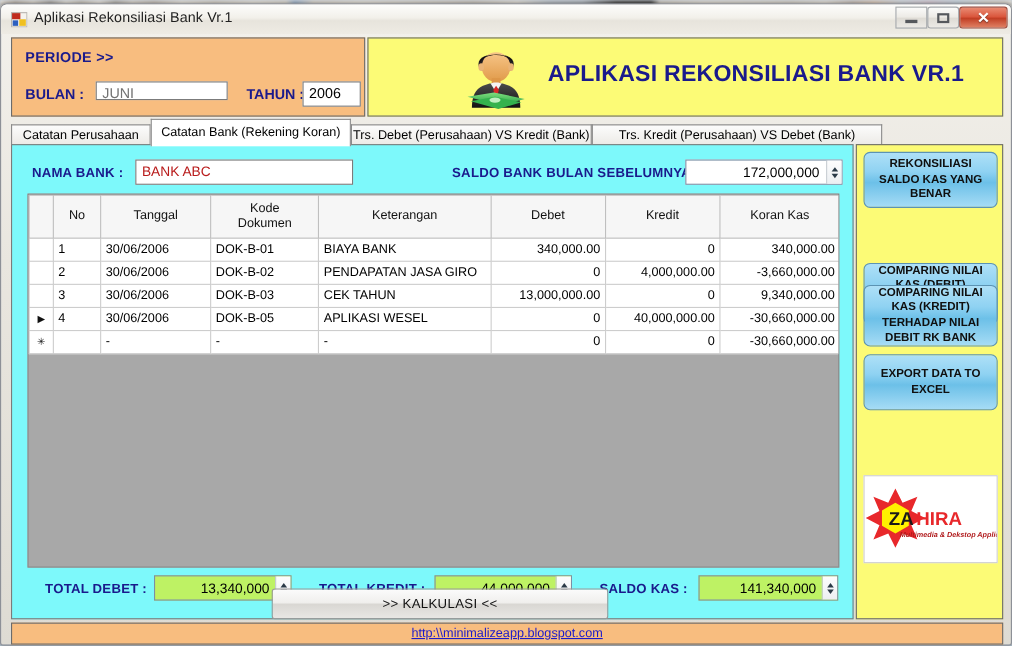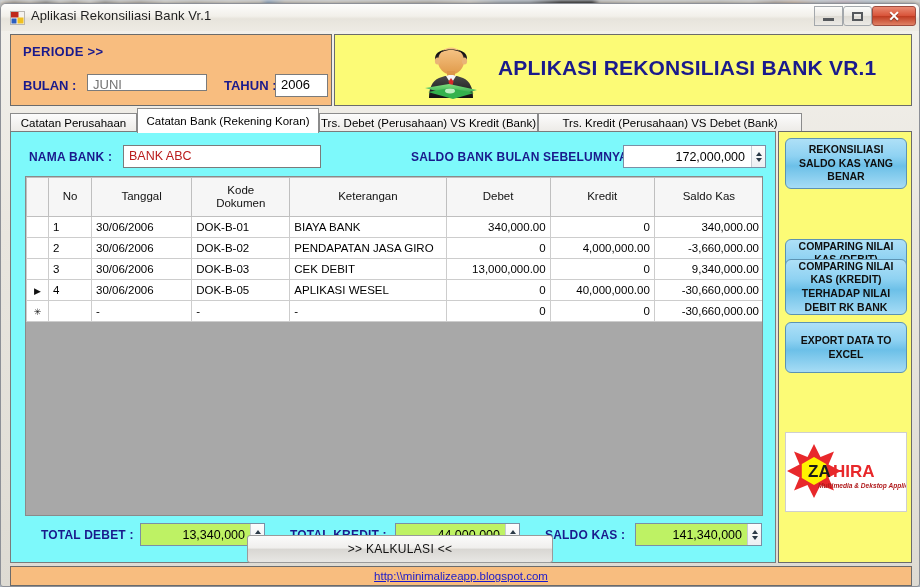--- a/index.html
+++ b/index.html
@@ -352,21 +352,21 @@
               <th class="sel-col"></th>
               <th>No</th>
               <th>Tanggal</th>
               <th>
                 <span>Kode</span><br>
                 <span>Dokumen</span>
               </th>
               <th>Keterangan</th>
               <th>Debet</th>
               <th>Kredit</th>
-              <th>Saldo Kas</th>
+              <th>Koran Kas</th>
             </tr>
           </thead>
           <tbody>
             <tr>
               <td class="sel-col"><span class="row-marker"></span></td>
               <td class="yellow">1</td>
               <td>30/06/2006</td>
               <td>DOK-B-01</td>
               <td>BIAYA BANK</td>
               <td class="num">340,000.00</td>
@@ -381,21 +381,21 @@
               <td>PENDAPATAN JASA GIRO</td>
               <td class="num">0</td>
               <td class="num">4,000,000.00</td>
               <td class="num yellow">-3,660,000.00</td>
             </tr>
             <tr>
               <td class="sel-col"><span class="row-marker"></span></td>
               <td class="yellow">3</td>
               <td>30/06/2006</td>
               <td>DOK-B-03</td>
-              <td>CEK DEBIT</td>
+              <td>CEK TAHUN</td>
               <td class="num">13,000,000.00</td>
               <td class="num">0</td>
               <td class="num yellow">9,340,000.00</td>
             </tr>
             <tr>
               <td class="sel-col"><span class="row-marker">▶</span></td>
               <td class="yellow">4</td>
               <td>30/06/2006</td>
               <td>DOK-B-05</td>
               <td>APLIKASI WESEL</td>

